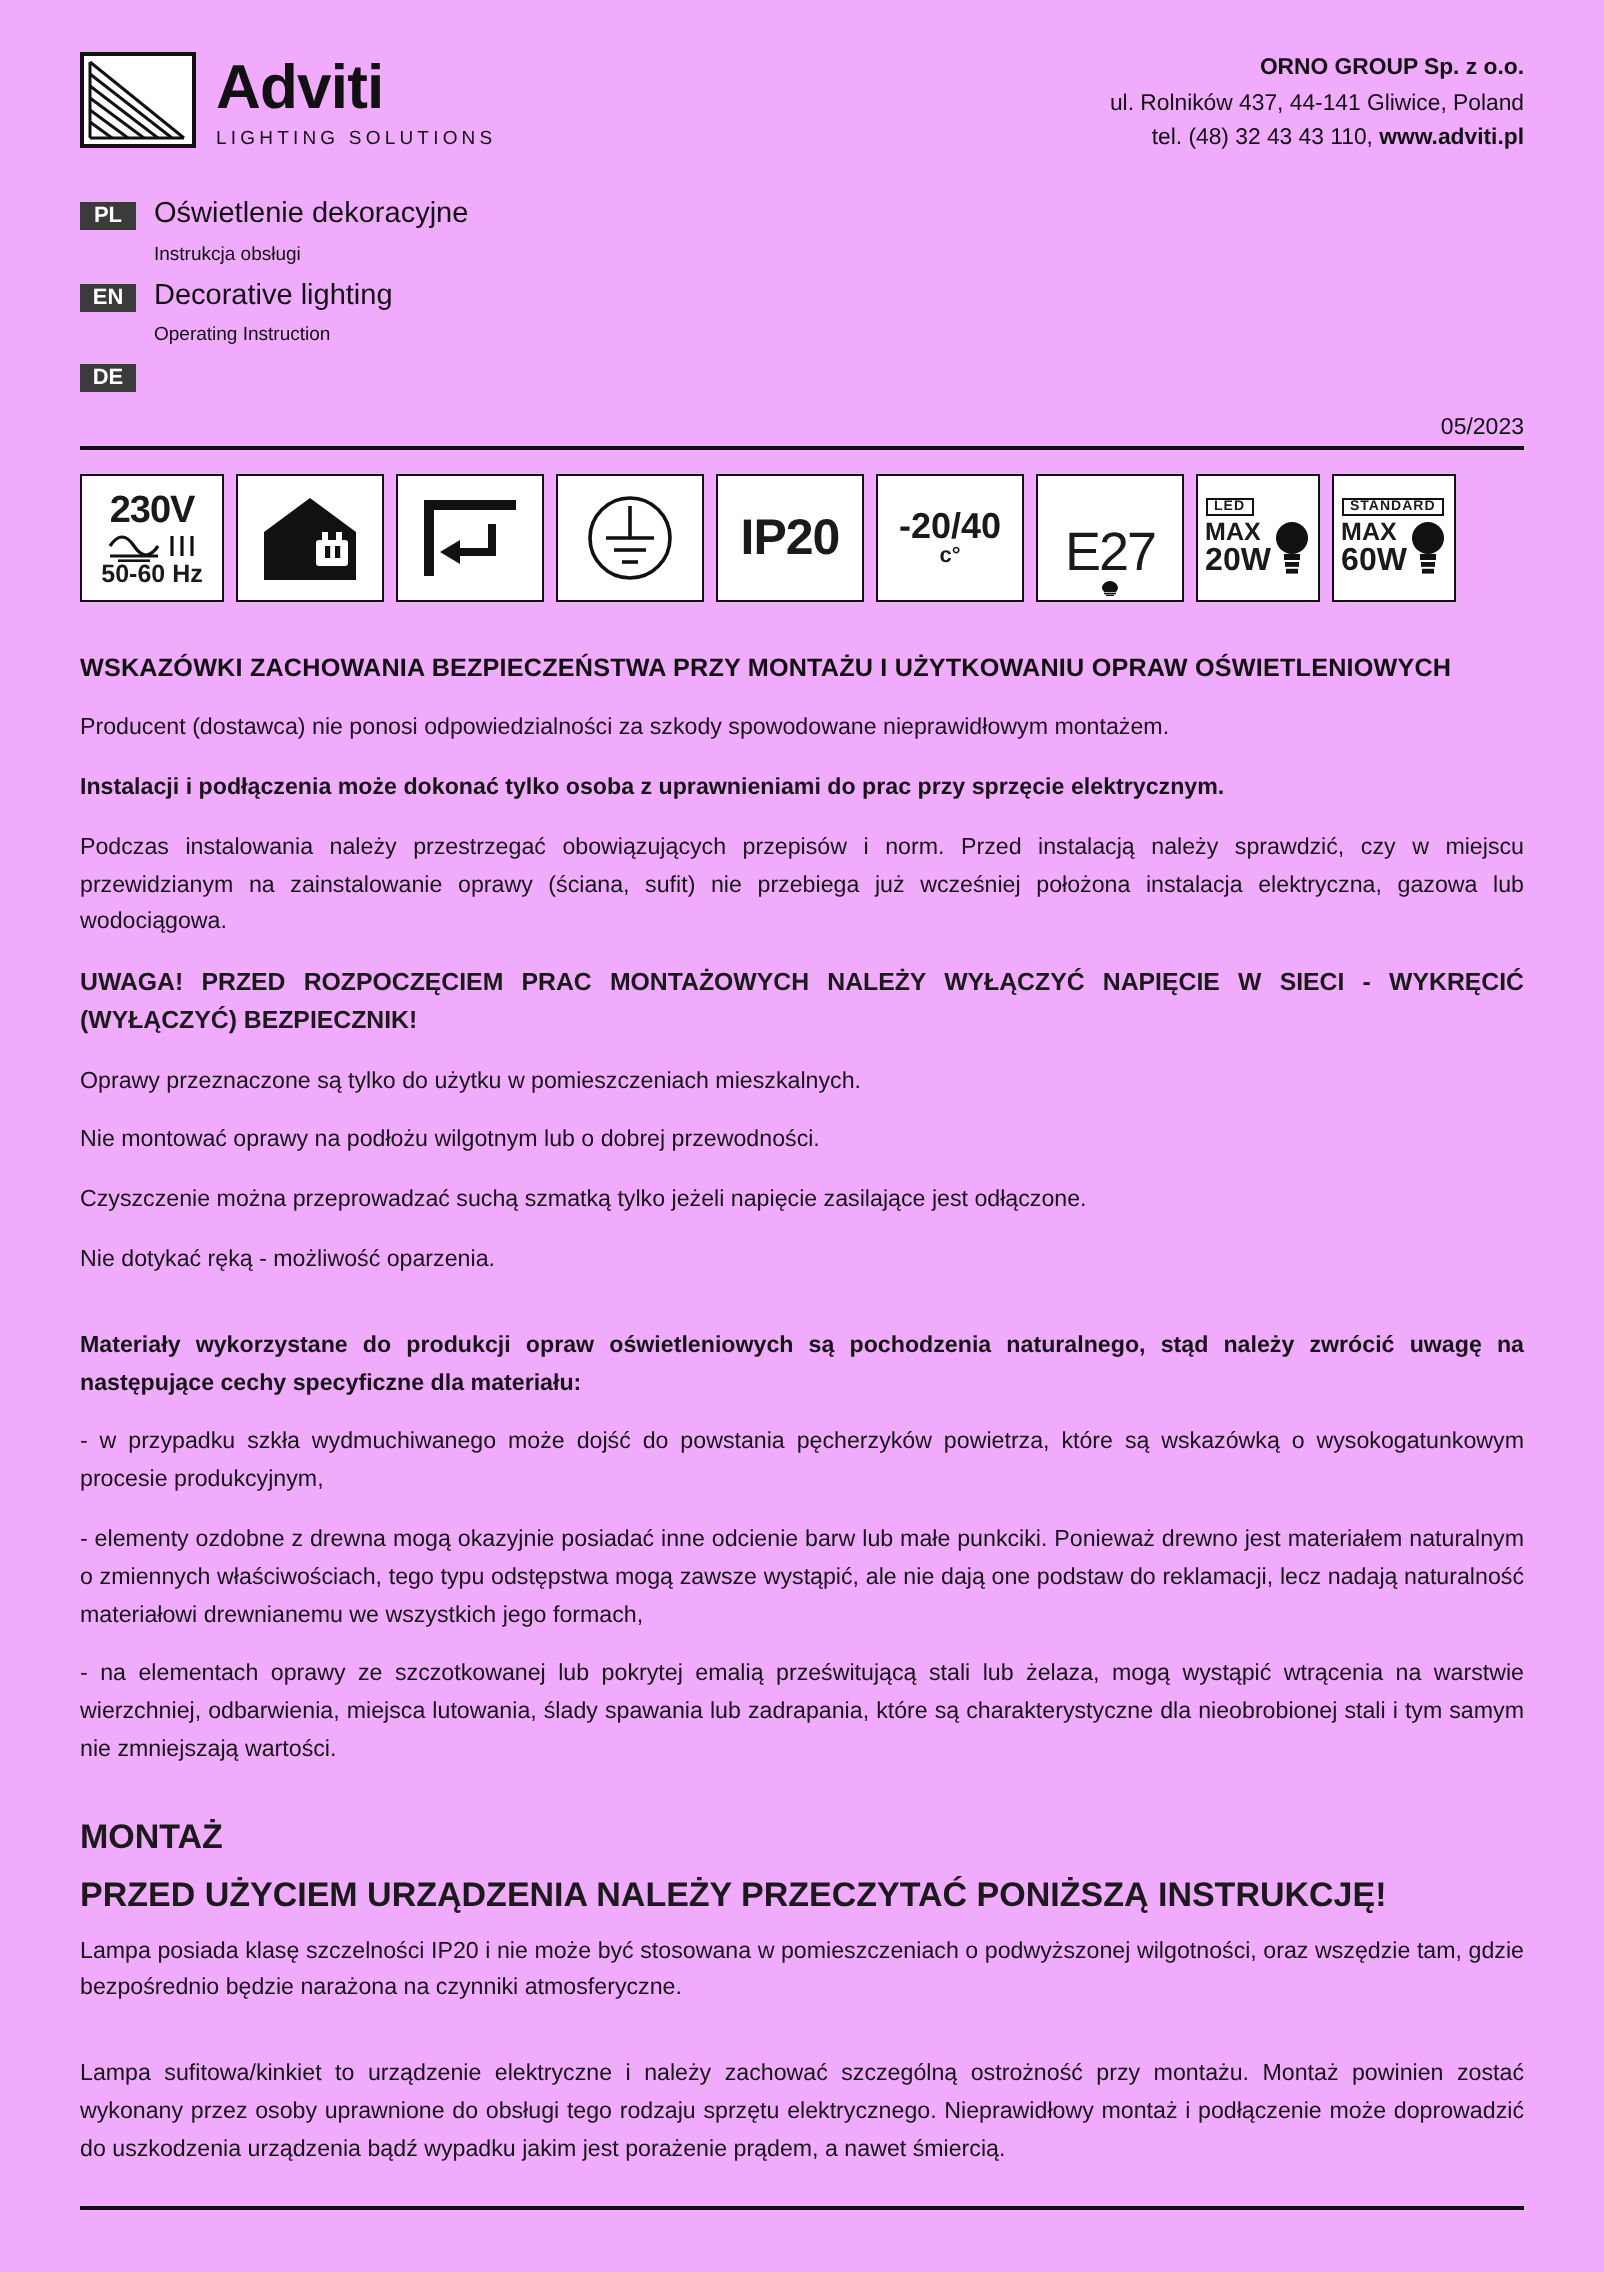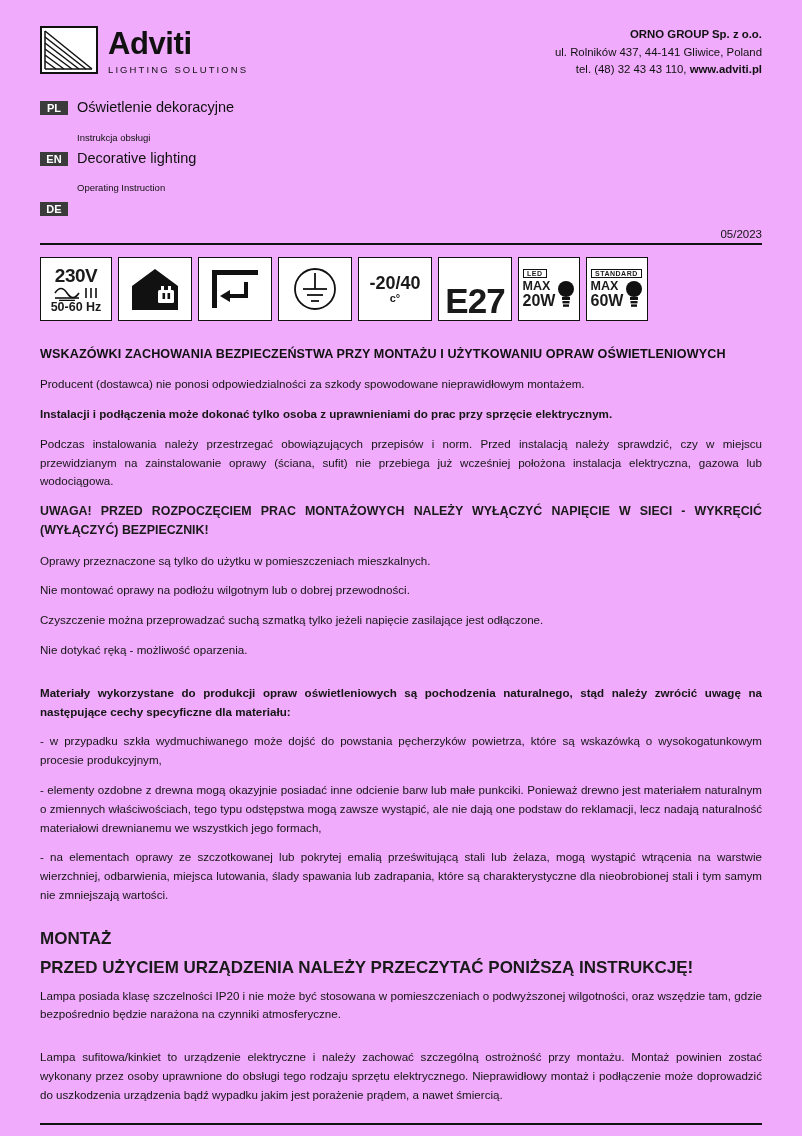--- a/index.html
+++ b/index.html
@@ -70,21 +70,21 @@
     color: #fff;
     font-size: 11px;
     font-weight: bold;
     display: flex;
     align-items: center;
     justify-content: center;
     flex: none;
     margin-top: 2px;
   }
   .lang-title { font-size: 14.5px; color: #111; line-height: 1.15; }
-  .lang-sub { font-size: 9.5px; color: #111; margin-top: 16px; }
+  .lang-sub { font-size: 9.5px; color: #111; margin-top: 6px; }
 
   
   .date-line {
     text-align: right;
     font-size: 11.5px;
     margin-top: 12px;
     margin-bottom: 3px;
     color: #111;
   }
   .rule {
@@ -116,21 +116,21 @@
   .ib-temp { width: 74px; }
   .ib-e27 { width: 74px; }
   .ib-led { width: 62px; }
   .ib-std { width: 62px; }
 
   .v230 { font-size: 19px; font-weight: bold; line-height: 1; letter-spacing: -0.5px; }
   .hz { font-size: 12.5px; font-weight: bold; line-height: 1; }
   .ip20 { font-size: 25px; font-weight: bold; letter-spacing: -0.5px; }
   .temp-top { font-size: 18px; font-weight: bold; line-height: 1.05; }
   .temp-bot { font-size: 11px; font-weight: bold; line-height: 1; }
-  .e27 { font-size: 35px; font-weight: bold; letter-spacing: -1px; line-height: 1; margin-top: 23px; }
+  .e27 { font-size: 27px; font-weight: normal; letter-spacing: -1px; line-height: 1; margin-top: 23px; }
   .wbox-top {
     font-size: 7px;
     font-weight: bold;
     border: 1.2px solid #111;
     padding: 0 3px;
     letter-spacing: 0.5px;
     align-self: flex-start;
     margin-bottom: 1px;
   }
   .wrow { display: flex; align-items: center; gap: 2px; }
@@ -283,20 +283,23 @@
     <div class="icon-box ib-earth">
       <svg width="50" height="50" viewBox="0 0 50 50" aria-hidden="true">
         <circle cx="25" cy="25" r="20" stroke="#111" stroke-width="1.8" fill="none"></circle>
         <line x1="25" y1="9" x2="25" y2="25" stroke="#111" stroke-width="1.8"></line>
         <line x1="13" y1="25" x2="37" y2="25" stroke="#111" stroke-width="1.8"></line>
         <line x1="17" y1="31" x2="33" y2="31" stroke="#111" stroke-width="1.8"></line>
         <line x1="21" y1="37" x2="29" y2="37" stroke="#111" stroke-width="1.8"></line>
       </svg>
     </div>
 
+    <div class="icon-box ib-ip">
+      <div class="ip20">IP20</div>
+    </div>
 
     <div class="icon-box ib-temp">
       <div class="temp-top">-20/40</div>
       <div class="temp-bot">c°</div>
     </div>
 
     <div class="icon-box ib-e27">
       <div class="e27">E27</div>
       <svg width="28" height="16" viewBox="0 0 28 16" aria-hidden="true">
         <path d="M14 1 C19 1 22 5 22 8 C22 10 20 11 20 12 L8 12 C8 11 6 10 6 8 C6 5 9 1 14 1 Z" fill="#111"></path>

